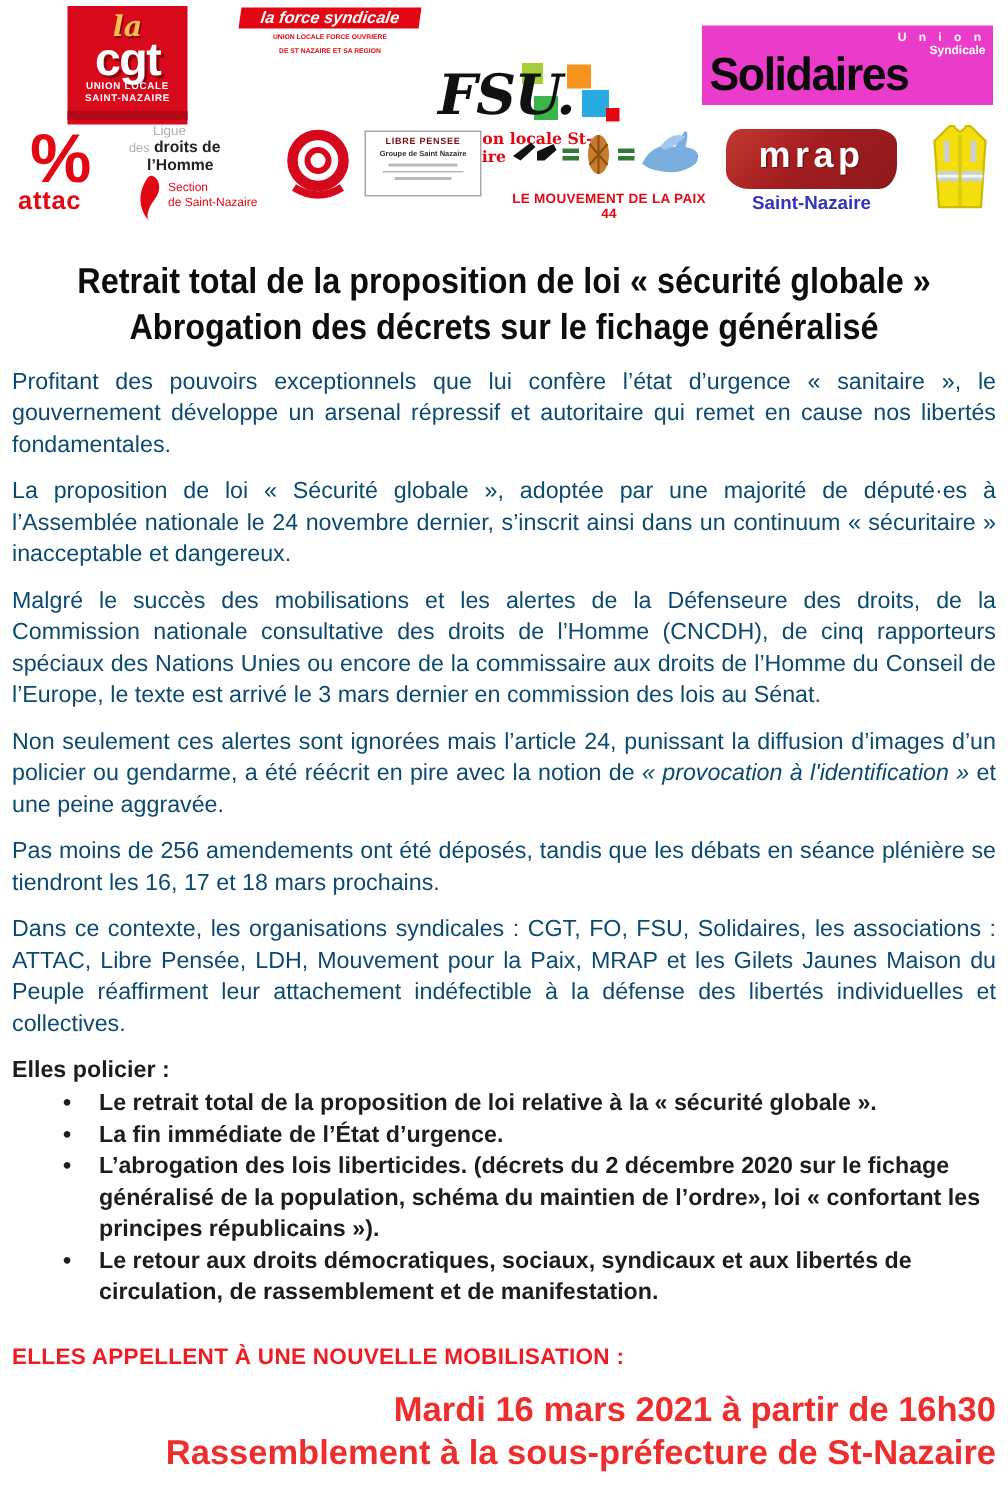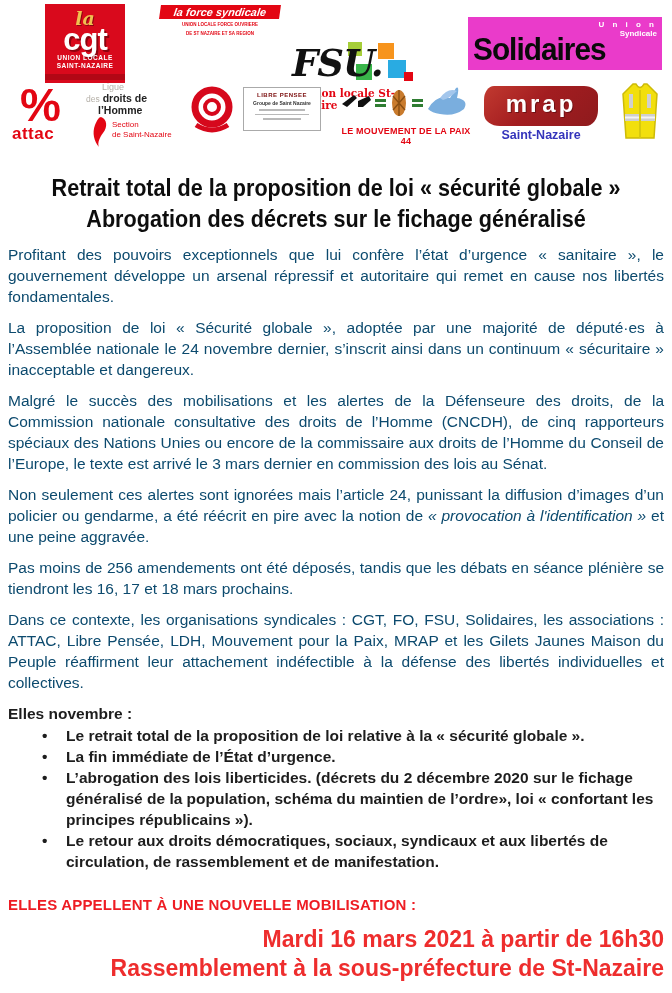--- a/index.html
+++ b/index.html
@@ -242,21 +242,21 @@
       <span class="title-line">Abrogation des décrets sur le fichage généralisé</span>
     </h1>
 
     <p class="para">Profitant des pouvoirs exceptionnels que lui confère l’état d’urgence « sanitaire », le gouvernement développe un arsenal répressif et autoritaire qui remet en cause nos libertés fondamentales.</p>
     <p class="para">La proposition de loi « Sécurité globale », adoptée par une majorité de député·es à l’Assemblée nationale le 24 novembre dernier, s’inscrit ainsi dans un continuum « sécuritaire » inacceptable et dangereux.</p>
     <p class="para">Malgré le succès des mobilisations et les alertes de la Défenseure des droits, de la Commission nationale consultative des droits de l’Homme (CNCDH), de cinq rapporteurs spéciaux des Nations Unies ou encore de la commissaire aux droits de l’Homme du Conseil  de l’Europe, le texte est arrivé le 3 mars dernier en commission des lois au Sénat.</p>
     <p class="para"><span>Non seulement ces alertes sont ignorées mais l’article 24, punissant la diffusion d’images d’un policier ou gendarme, a été réécrit en pire avec la notion de </span><span class="it">« provocation à l'identification »</span><span> et une peine aggravée.</span></p>
     <p class="para">Pas moins de 256 amendements ont été déposés, tandis que les débats en séance plénière se tiendront les 16, 17 et 18 mars prochains.</p>
     <p class="para">Dans ce contexte, les organisations syndicales :  CGT, FO, FSU, Solidaires, les associations : ATTAC, Libre Pensée, LDH, Mouvement pour la Paix, MRAP et les Gilets Jaunes Maison du Peuple  réaffirment leur attachement indéfectible à la défense des libertés individuelles et collectives.</p>
 
-    <div class="exigent">Elles novembre :</div>
+    <div class="exigent">Elles policier :</div>
 
     <div class="demands">
       <div class="demand">
         <span class="mark">•</span>
         <span class="txt">Le retrait total de la proposition de loi relative à la « sécurité globale ».</span>
       </div>
       <div class="demand">
         <span class="mark">•</span>
         <span class="txt">La fin immédiate de l’État d’urgence.</span>
       </div>

